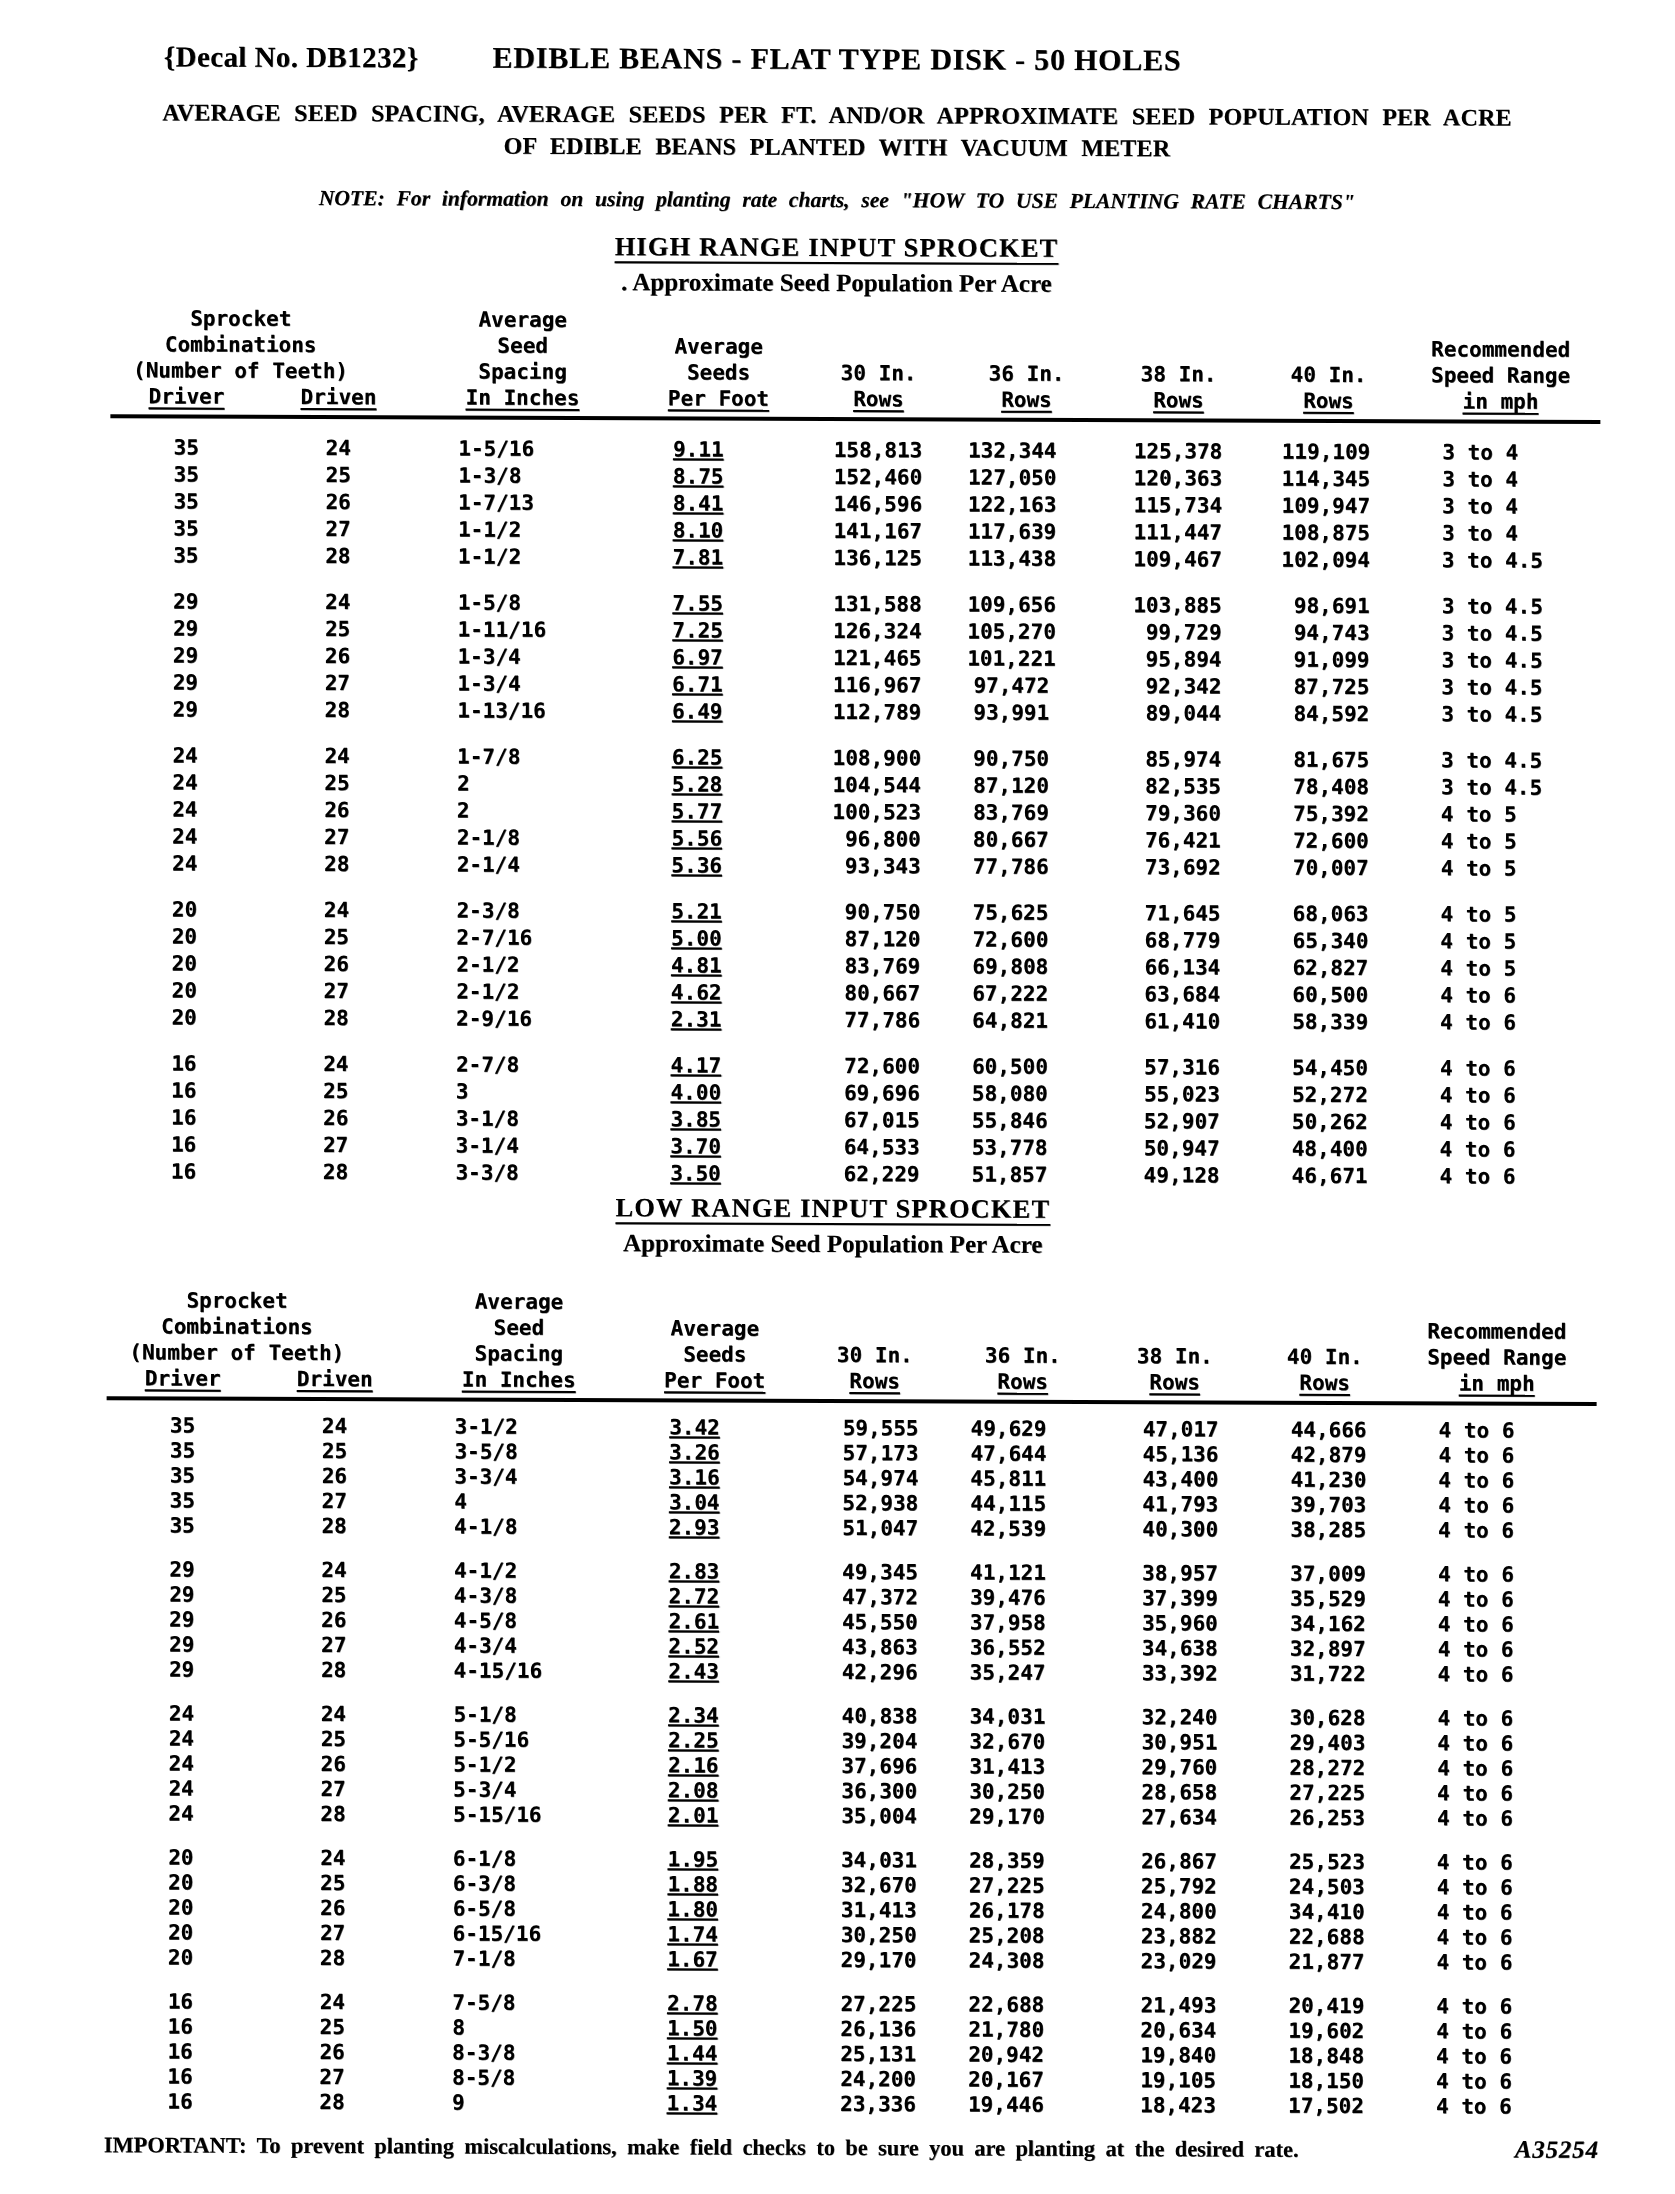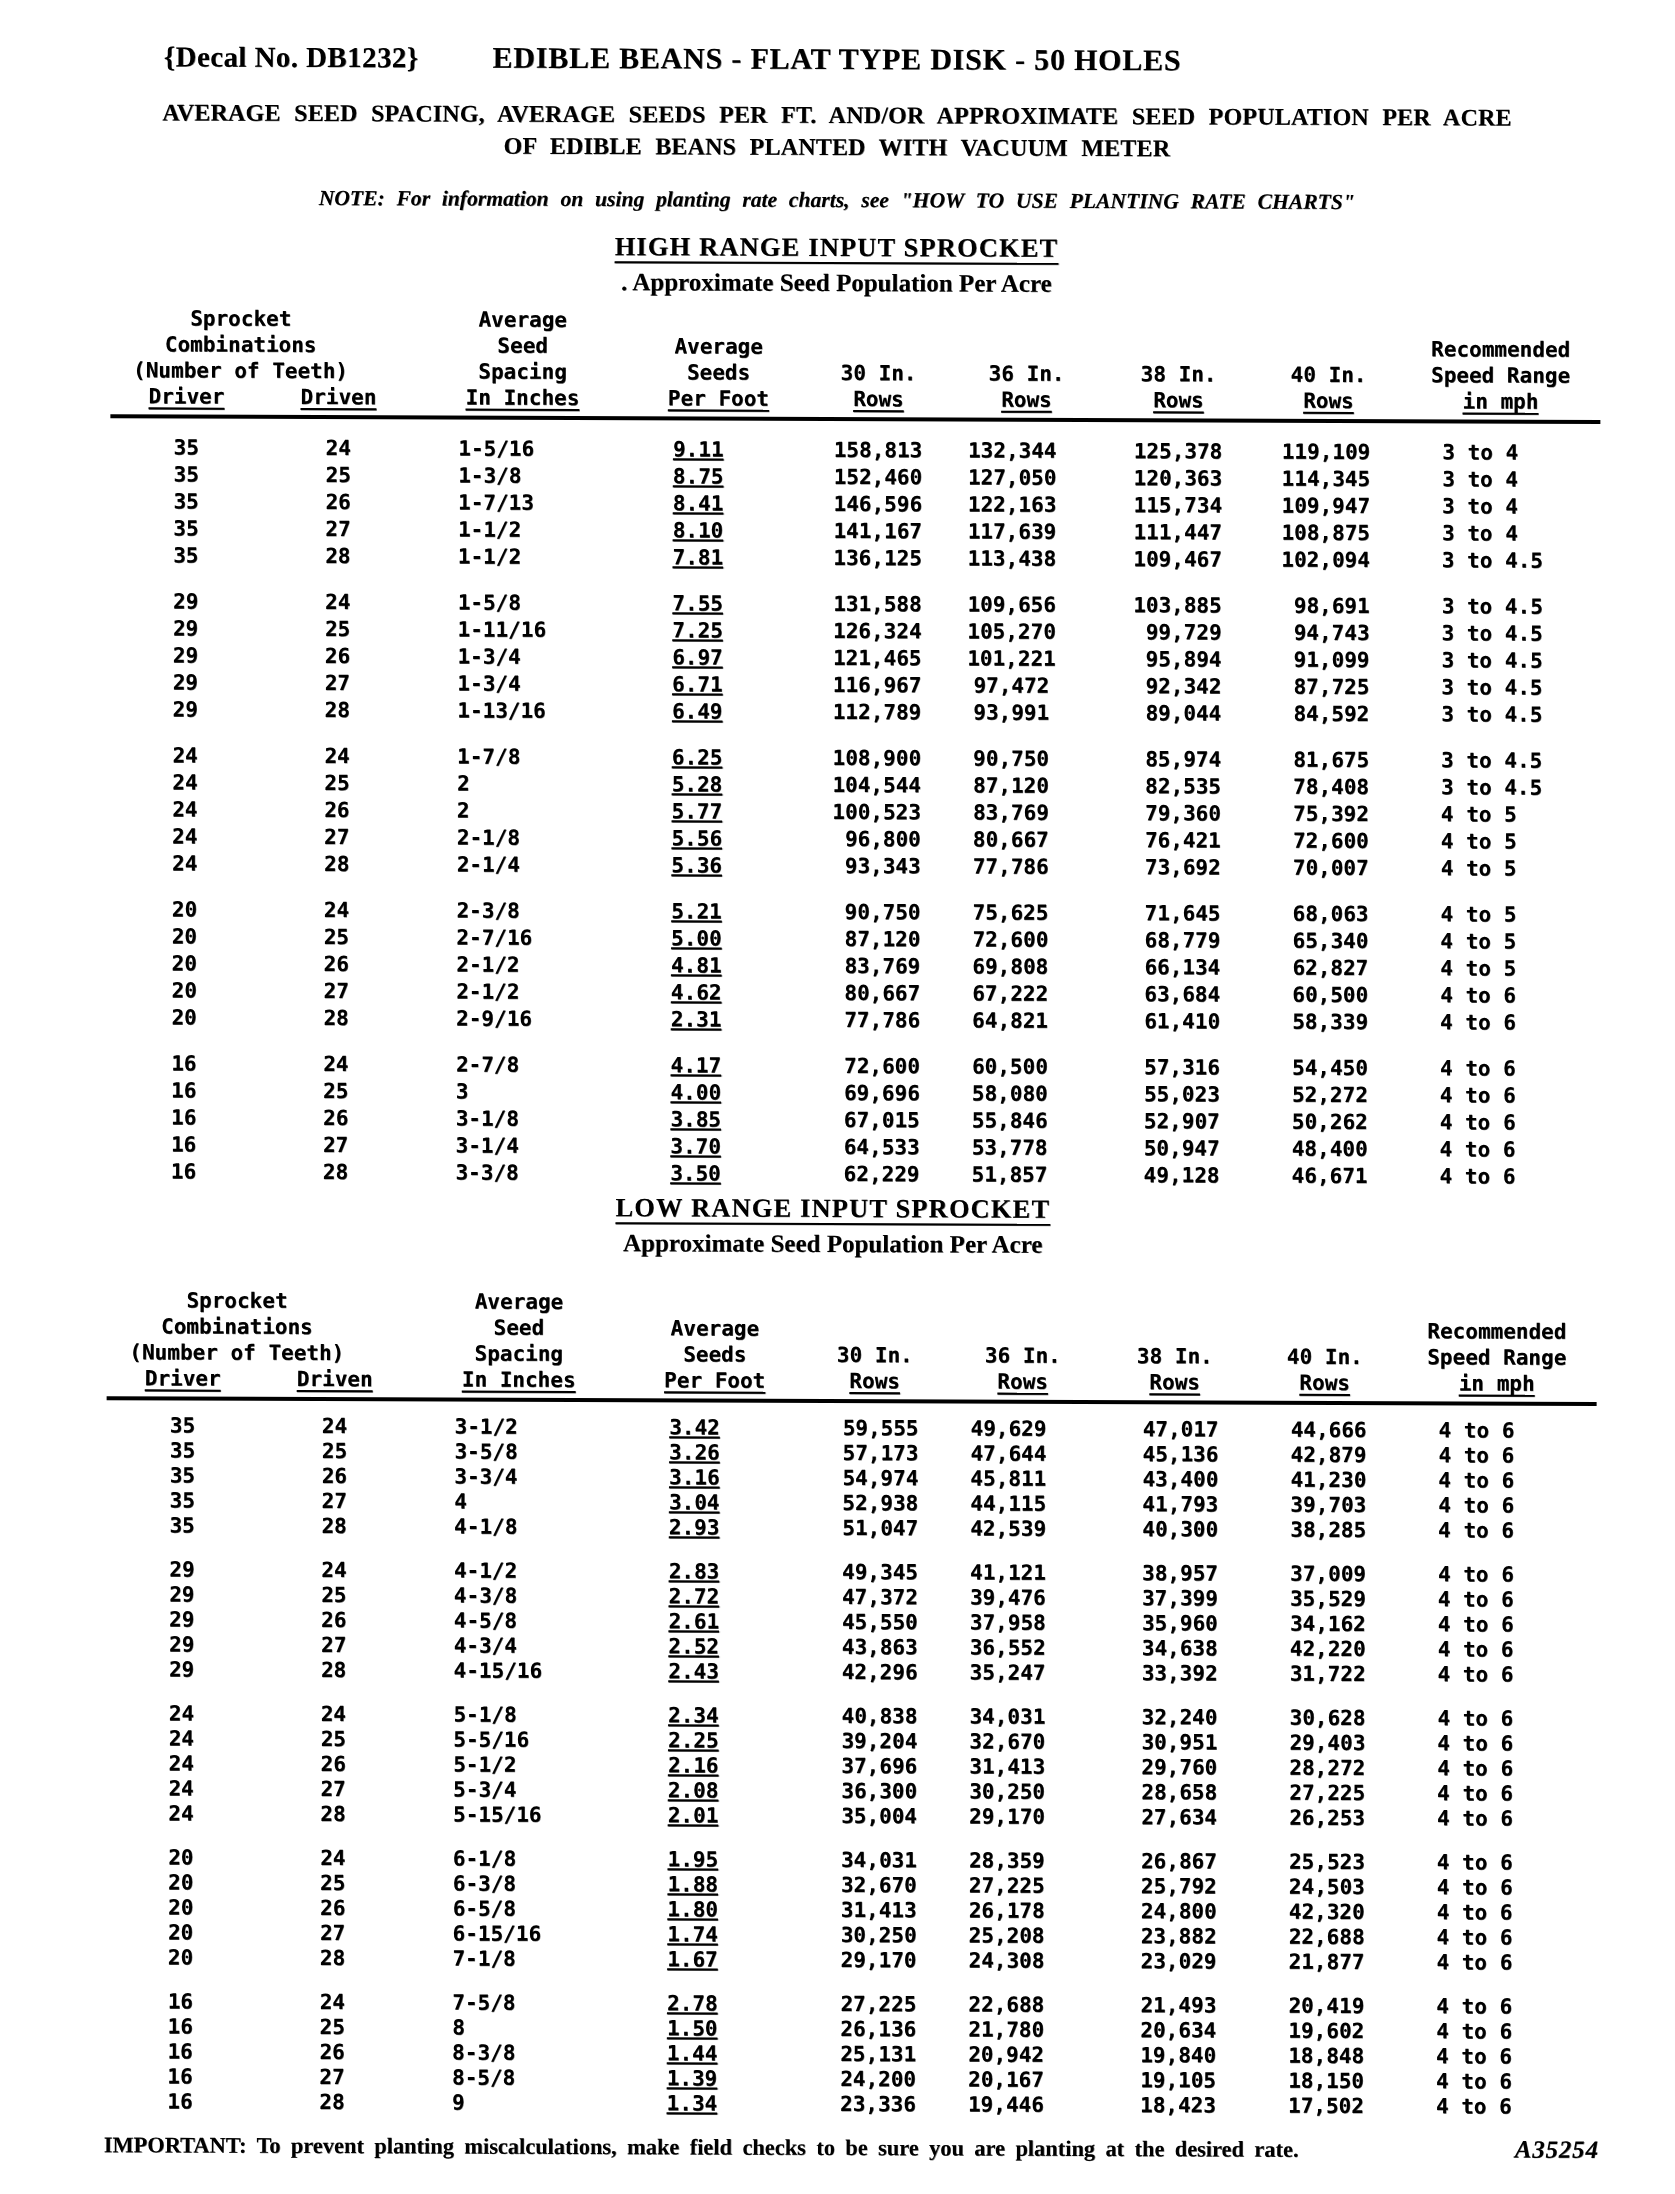--- a/index.html
+++ b/index.html
@@ -567,21 +567,21 @@
               <span class="c8">4 to 6</span>
             </div>
             <div class="trow">
               <span class="c0">29</span>
               <span class="c1">27</span>
               <span class="c2">4-3/4</span>
               <span class="c3">2.52</span>
               <span class="c4">43,863</span>
               <span class="c5">36,552</span>
               <span class="c6">34,638</span>
-              <span class="c7">42,220</span>
+              <span class="c7">32,897</span>
               <span class="c8">4 to 6</span>
             </div>
             <div class="trow">
               <span class="c0">29</span>
               <span class="c1">28</span>
               <span class="c2">4-15/16</span>
               <span class="c3">2.43</span>
               <span class="c4">42,296</span>
               <span class="c5">35,247</span>
               <span class="c6">33,392</span>
@@ -670,21 +670,21 @@
               <span class="c8">4 to 6</span>
             </div>
             <div class="trow">
               <span class="c0">20</span>
               <span class="c1">26</span>
               <span class="c2">6-5/8</span>
               <span class="c3">1.80</span>
               <span class="c4">31,413</span>
               <span class="c5">26,178</span>
               <span class="c6">24,800</span>
-              <span class="c7">42,320</span>
+              <span class="c7">34,410</span>
               <span class="c8">4 to 6</span>
             </div>
             <div class="trow">
               <span class="c0">20</span>
               <span class="c1">27</span>
               <span class="c2">6-15/16</span>
               <span class="c3">1.74</span>
               <span class="c4">30,250</span>
               <span class="c5">25,208</span>
               <span class="c6">23,882</span>

